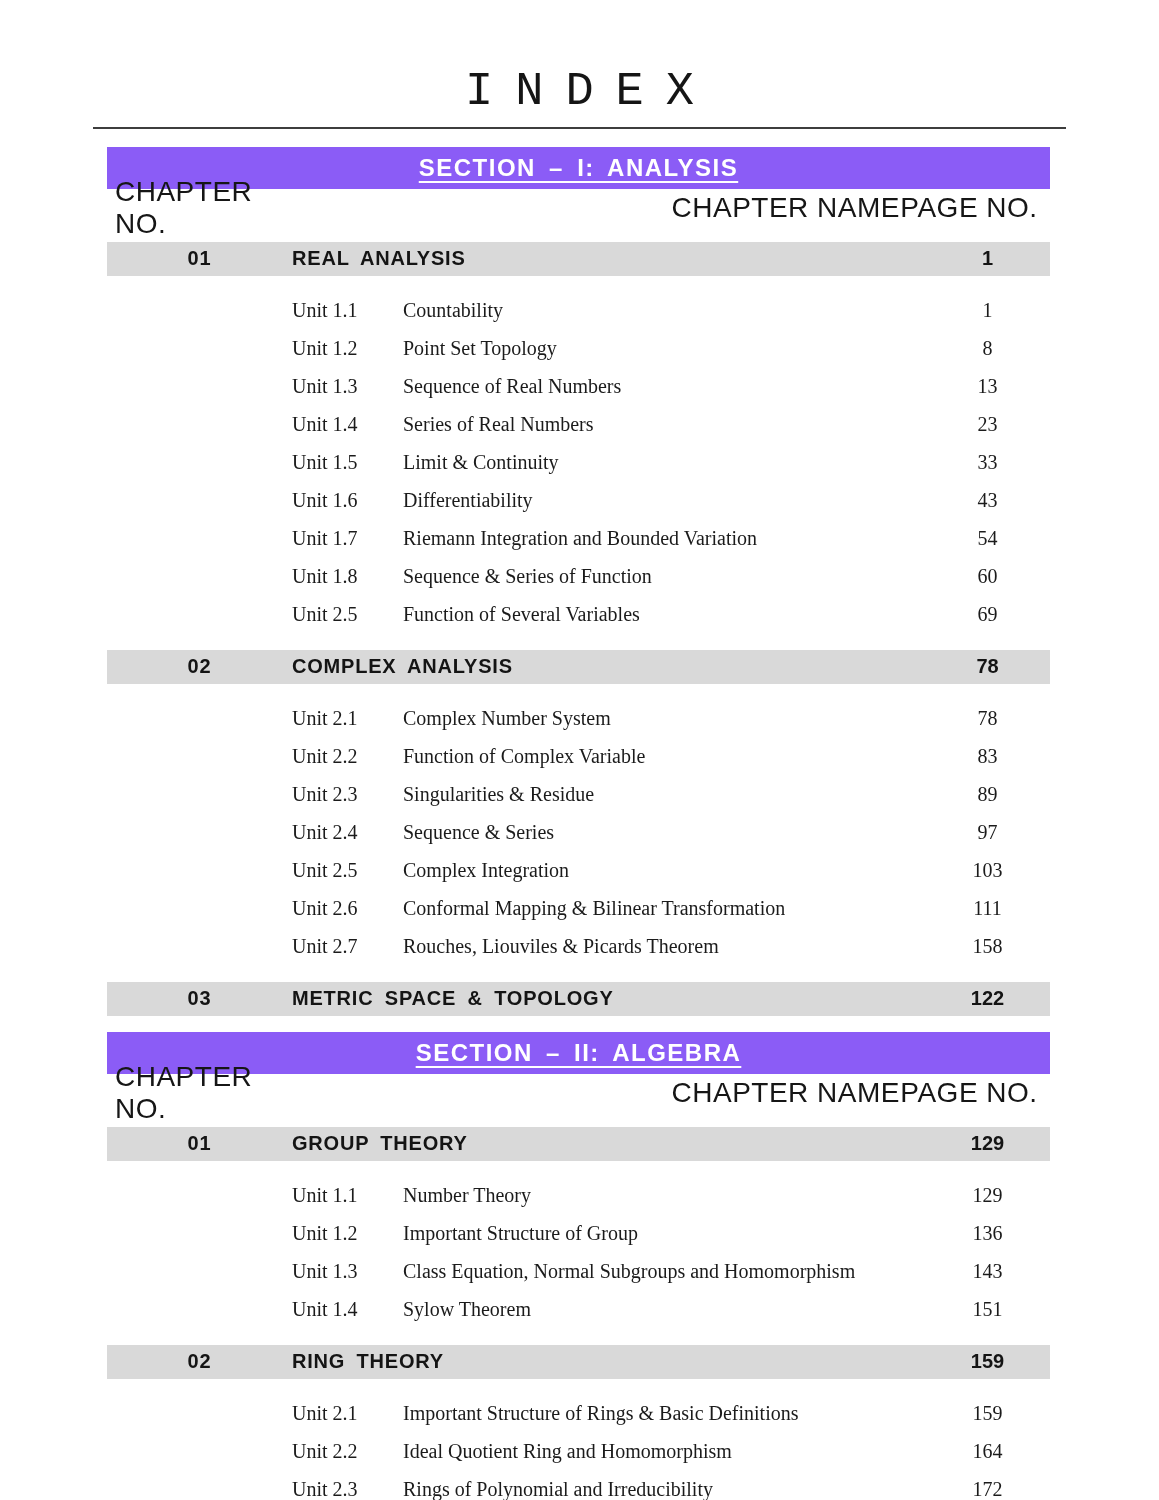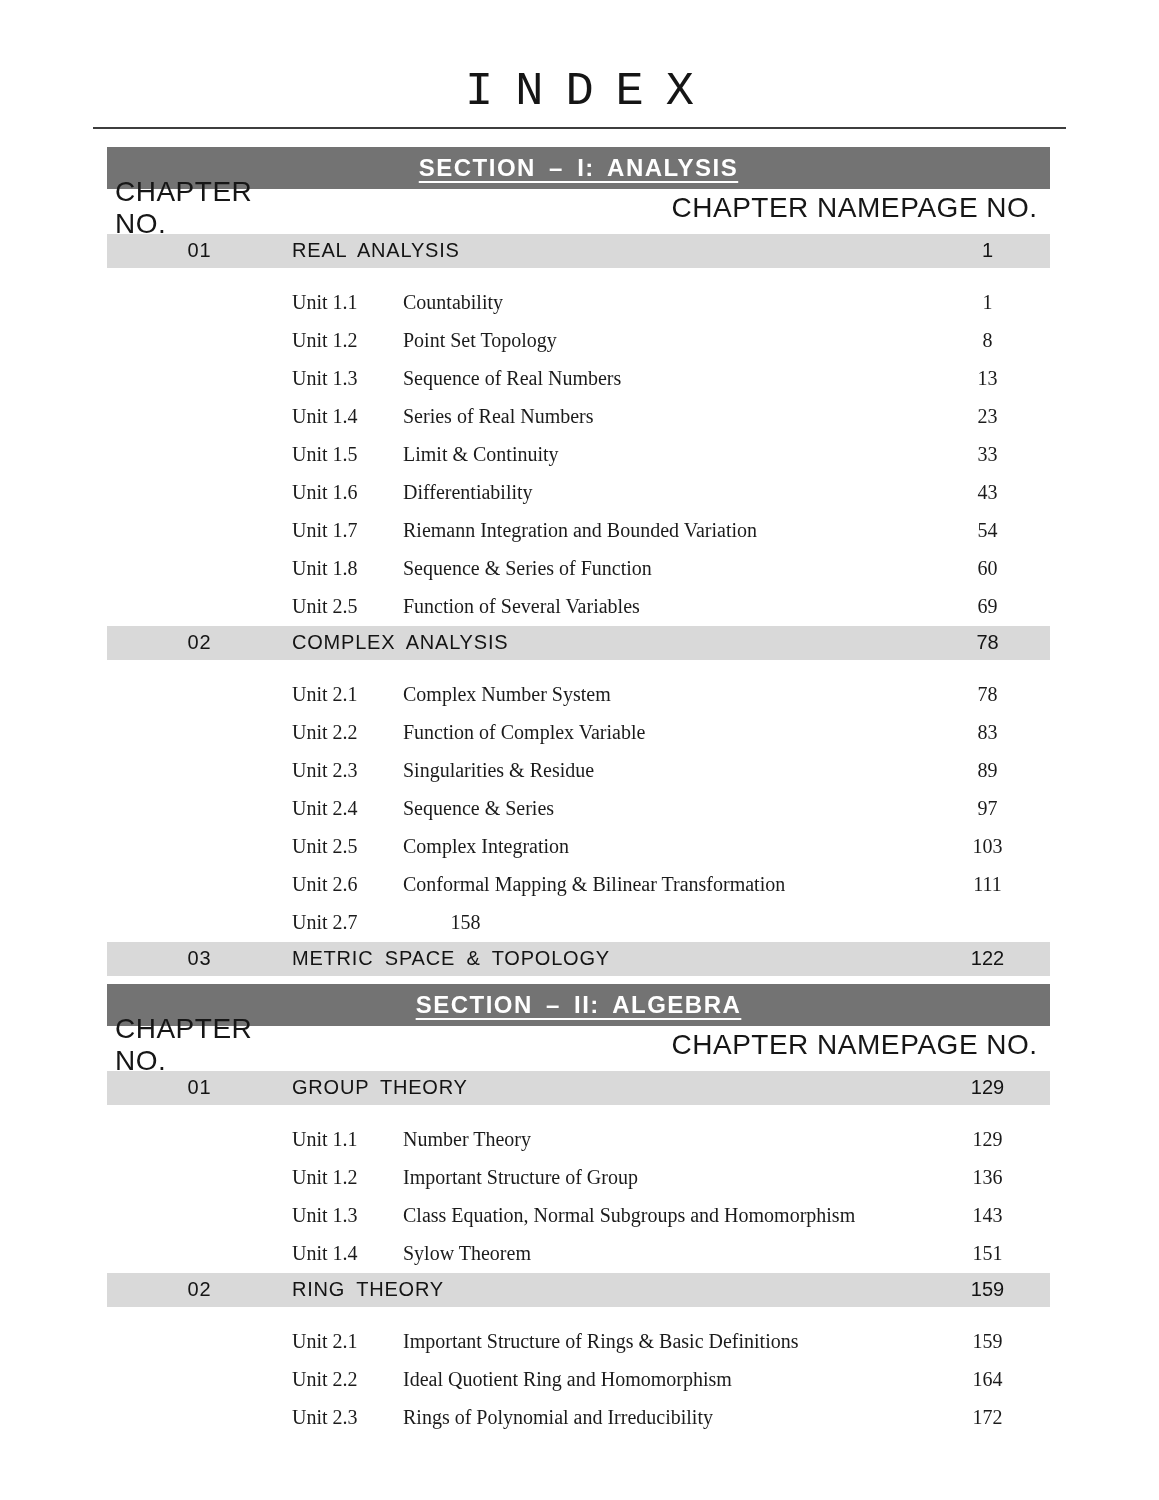--- a/index.html
+++ b/index.html
@@ -34,21 +34,21 @@
 
   
   .toc {
     margin: 18px 0 0 107px;
     width: 943px;
   }
 
   
   .banner {
     height: 42px;
-    background: #737373;
+    background: #8b5cf6;
     display: flex;
     align-items: center;
     justify-content: center;
     margin-bottom: 2px;
   }
   .banner-text {
     color: #ffffff;
     font-size: 24px;
     font-weight: 700;
     letter-spacing: 1.5px;
@@ -68,37 +68,37 @@
     letter-spacing: 0.5px;
     color: #161616;
   }
   .hdr-no   { width: 185px; padding-left: 8px; box-sizing: border-box; }
   .hdr-name { flex: 1; text-align: right; }
   .hdr-page { width: 150px; text-align: center; padding-right: 12px; box-sizing: border-box; }
 
   
   .chrow {
     height: 34px;
-    margin: 8px 0;
+    margin: 16px 0;
     background: #d9d9d9;
     display: flex;
     align-items: center;
     font-size: 20px;
-    font-weight: 400;
+    font-weight: 700;
     color: #141414;
   }
   .c-no   { width: 185px; text-align: center; letter-spacing: 1px; }
   .c-name { flex: 1; letter-spacing: 0.8px; word-spacing: 5px; }
   .c-page { width: 125px; text-align: center; }
 
   
   .unitrow {
     height: 38px;
     display: flex;
-    align-items: flex-end;
+    align-items: center;
     font-family: "Liberation Serif", serif;
     font-size: 20px;
     font-weight: 400;
     color: #1b1b1b;
   }
   .u-indent { width: 185px; }
   .u-label  { width: 111px; }
   .u-title  { flex: 1; }
   .u-page   { width: 125px; text-align: center; }
 </style>
@@ -213,20 +213,21 @@
       </div>
       <div class="unitrow">
         <span class="u-indent"></span>
         <span class="u-label">Unit 2.6</span>
         <span class="u-title">Conformal Mapping &amp; Bilinear Transformation</span>
         <span class="u-page">111</span>
       </div>
       <div class="unitrow">
         <span class="u-indent"></span>
         <span class="u-label">Unit 2.7</span>
+        <span class="u-title">Rouches, Liouviles &amp; Picards Theorem</span>
         <span class="u-page">158</span>
       </div>
       <div class="chrow">
         <span class="c-no">03</span>
         <span class="c-name">METRIC SPACE &amp; TOPOLOGY</span>
         <span class="c-page">122</span>
       </div>
       <div class="banner">
         <span class="banner-text">SECTION – II: ALGEBRA</span>
       </div>

